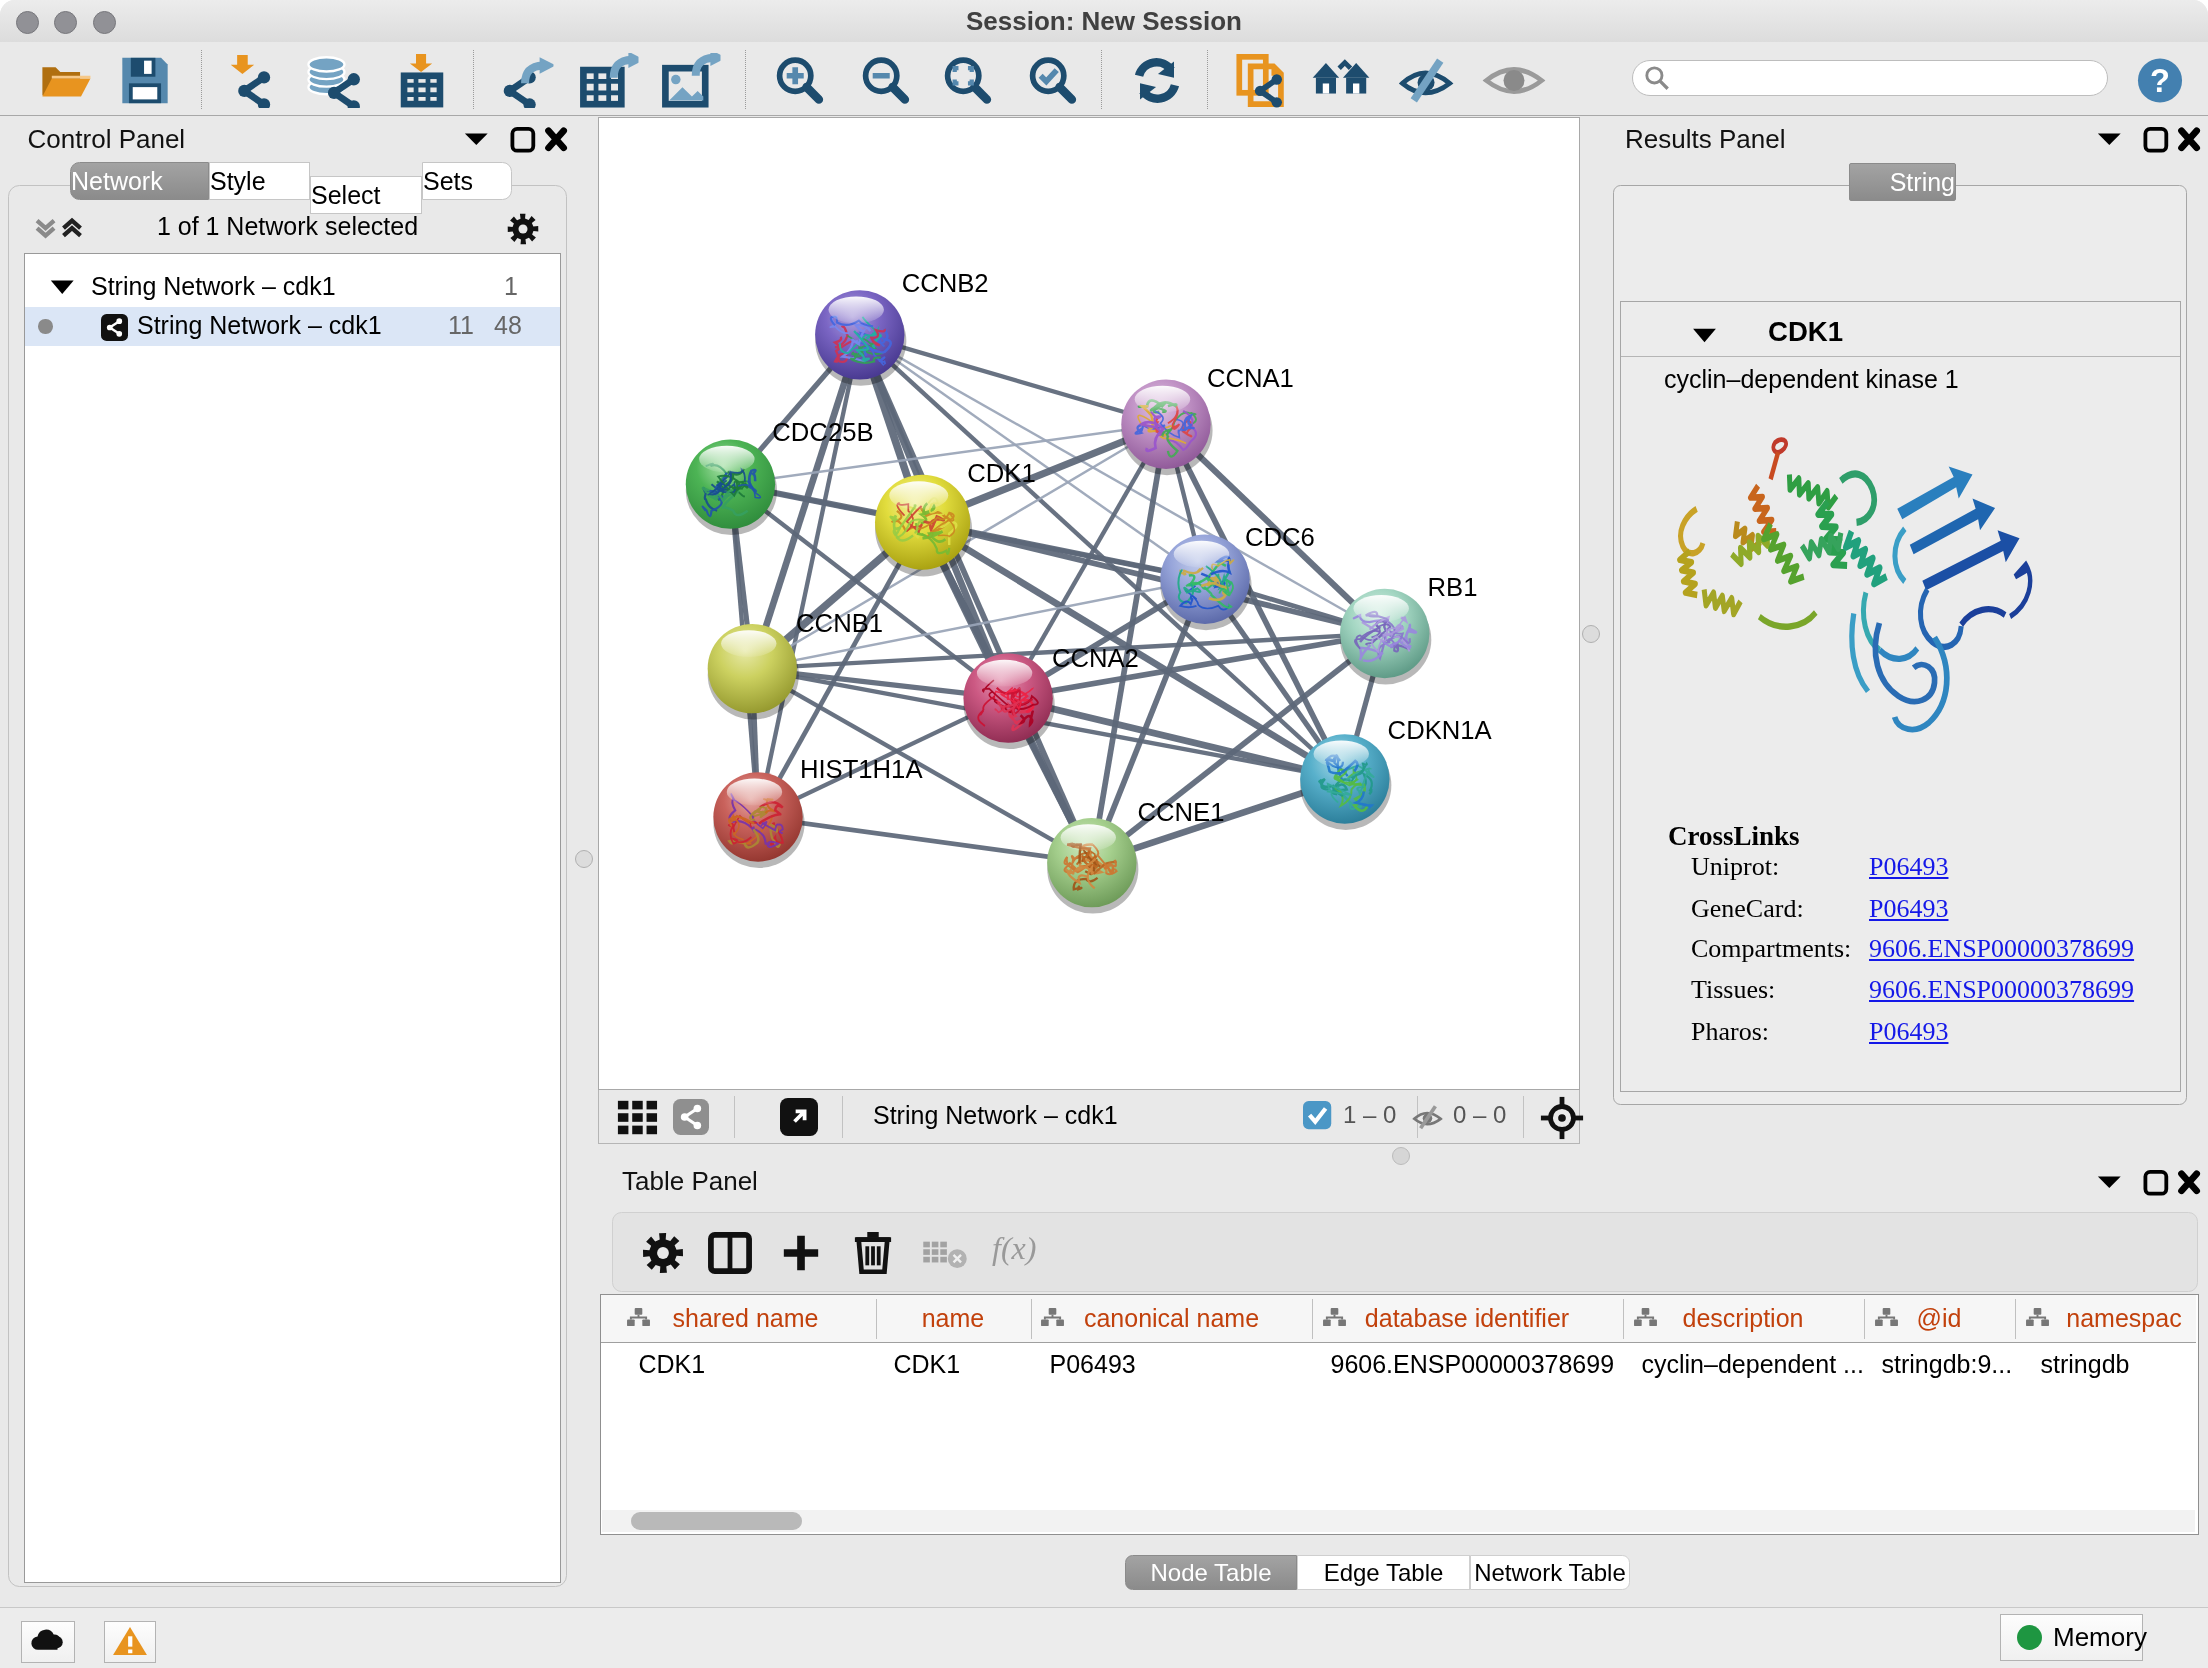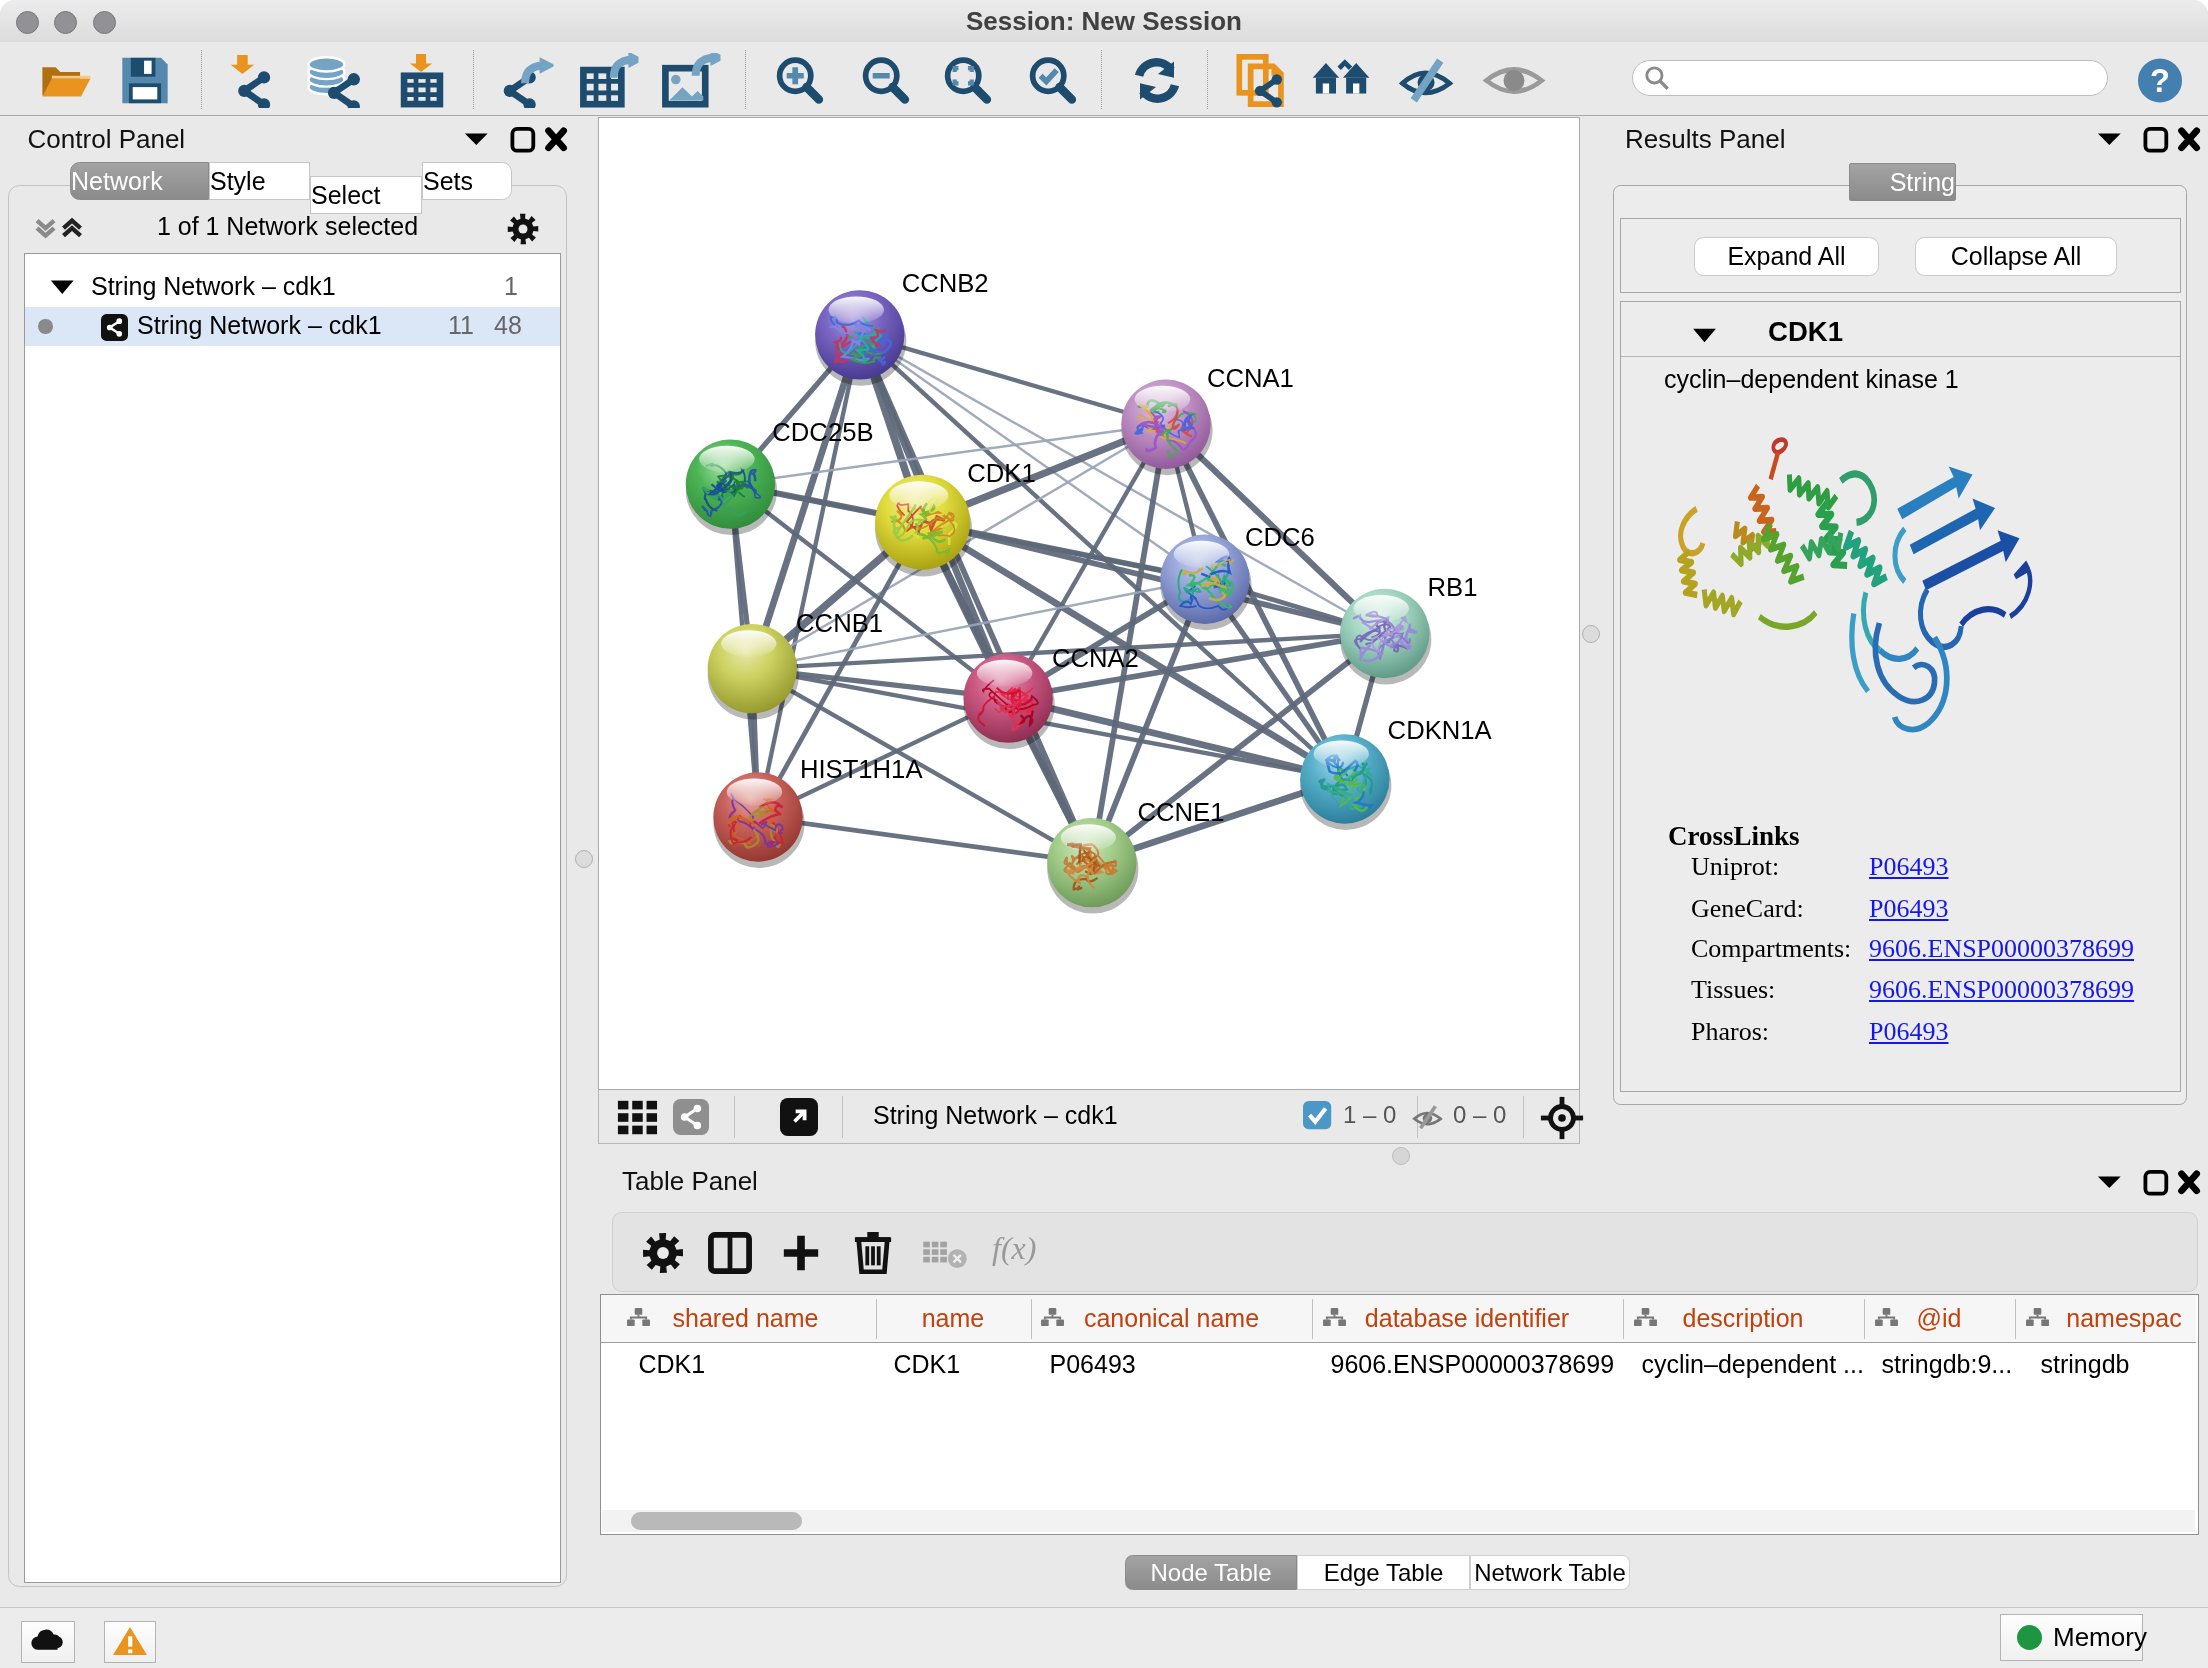--- a/index.html
+++ b/index.html
@@ -686,24 +686,20 @@
     <div style="position:absolute;left:1392px;top:1147px;width:18px;height:18px;border-radius:50%;background:#d6d6d6;border:1px solid #bbb"></div>
     <div style="position:absolute;left:1581px;top:116px;width:628px;height:1042px">
       <div class="phead" style="position:absolute;left:44px;top:7.6px">Results Panel</div>
       <svg width="114" height="28.5" viewBox="0 0 120 30" style="position:absolute;left:515px;top:9.5px">
         <path d="M2 8 L26 8 L14 20 Z" fill="#000"></path>
         <rect x="52" y="3" width="22" height="23" rx="5" fill="none" stroke="#000" stroke-width="4"></rect>
         <path d="M90 5 L106 23 M106 5 L90 23" stroke="#000" stroke-width="7" stroke-linecap="round"></path>
       </svg>
       <div class="rbox" style="left:32px;top:69px;width:574px;height:920px;border-radius:7.6px"></div>
       <div class="tab tabsel" style="position:absolute;left:268px;top:47px;width:107px;height:38px;border-radius:2px;font-size:25px;line-height:36px;text-align:right">String</div>
-      <div class="rbox" style="left:39px;top:102px;width:561px;height:75px">
-        <div class="btn" style="left:73px;top:18px;width:185px;height:39px;line-height:37px">Expand All</div>
-        <div class="btn" style="left:294px;top:18px;width:202px;height:39px;line-height:37px">Collapse All</div>
-      </div>
       <div class="rbox" style="left:39px;top:185px;width:561px;height:791px">
         <svg width="25" height="19" viewBox="0 0 26 20" style="position:absolute;left:71px;top:24px">
           <path d="M1 3 L25 3 L13 17 Z" fill="#000"></path>
         </svg>
         <div style="position:absolute;left:147px;top:14.3px;font-size:27.6px;font-weight:bold">CDK1</div>
         <div style="position:absolute;left:0;top:54px;width:559px;border-top:1px solid #b5b5b5"></div>
         <div style="position:absolute;left:43px;top:63px;font-size:25px">cyclin–dependent kinase 1</div>
         <svg width="418" height="342" viewBox="0 0 440 360" style="position:absolute;left:38px;top:131px">
           <g transform="scale(0.66,0.84)">
             <path d="M185 12 C 200 2 210 14 196 22 C 186 28 178 20 185 12 Z" fill="none" stroke="#c03a2b" stroke-width="6"></path>

